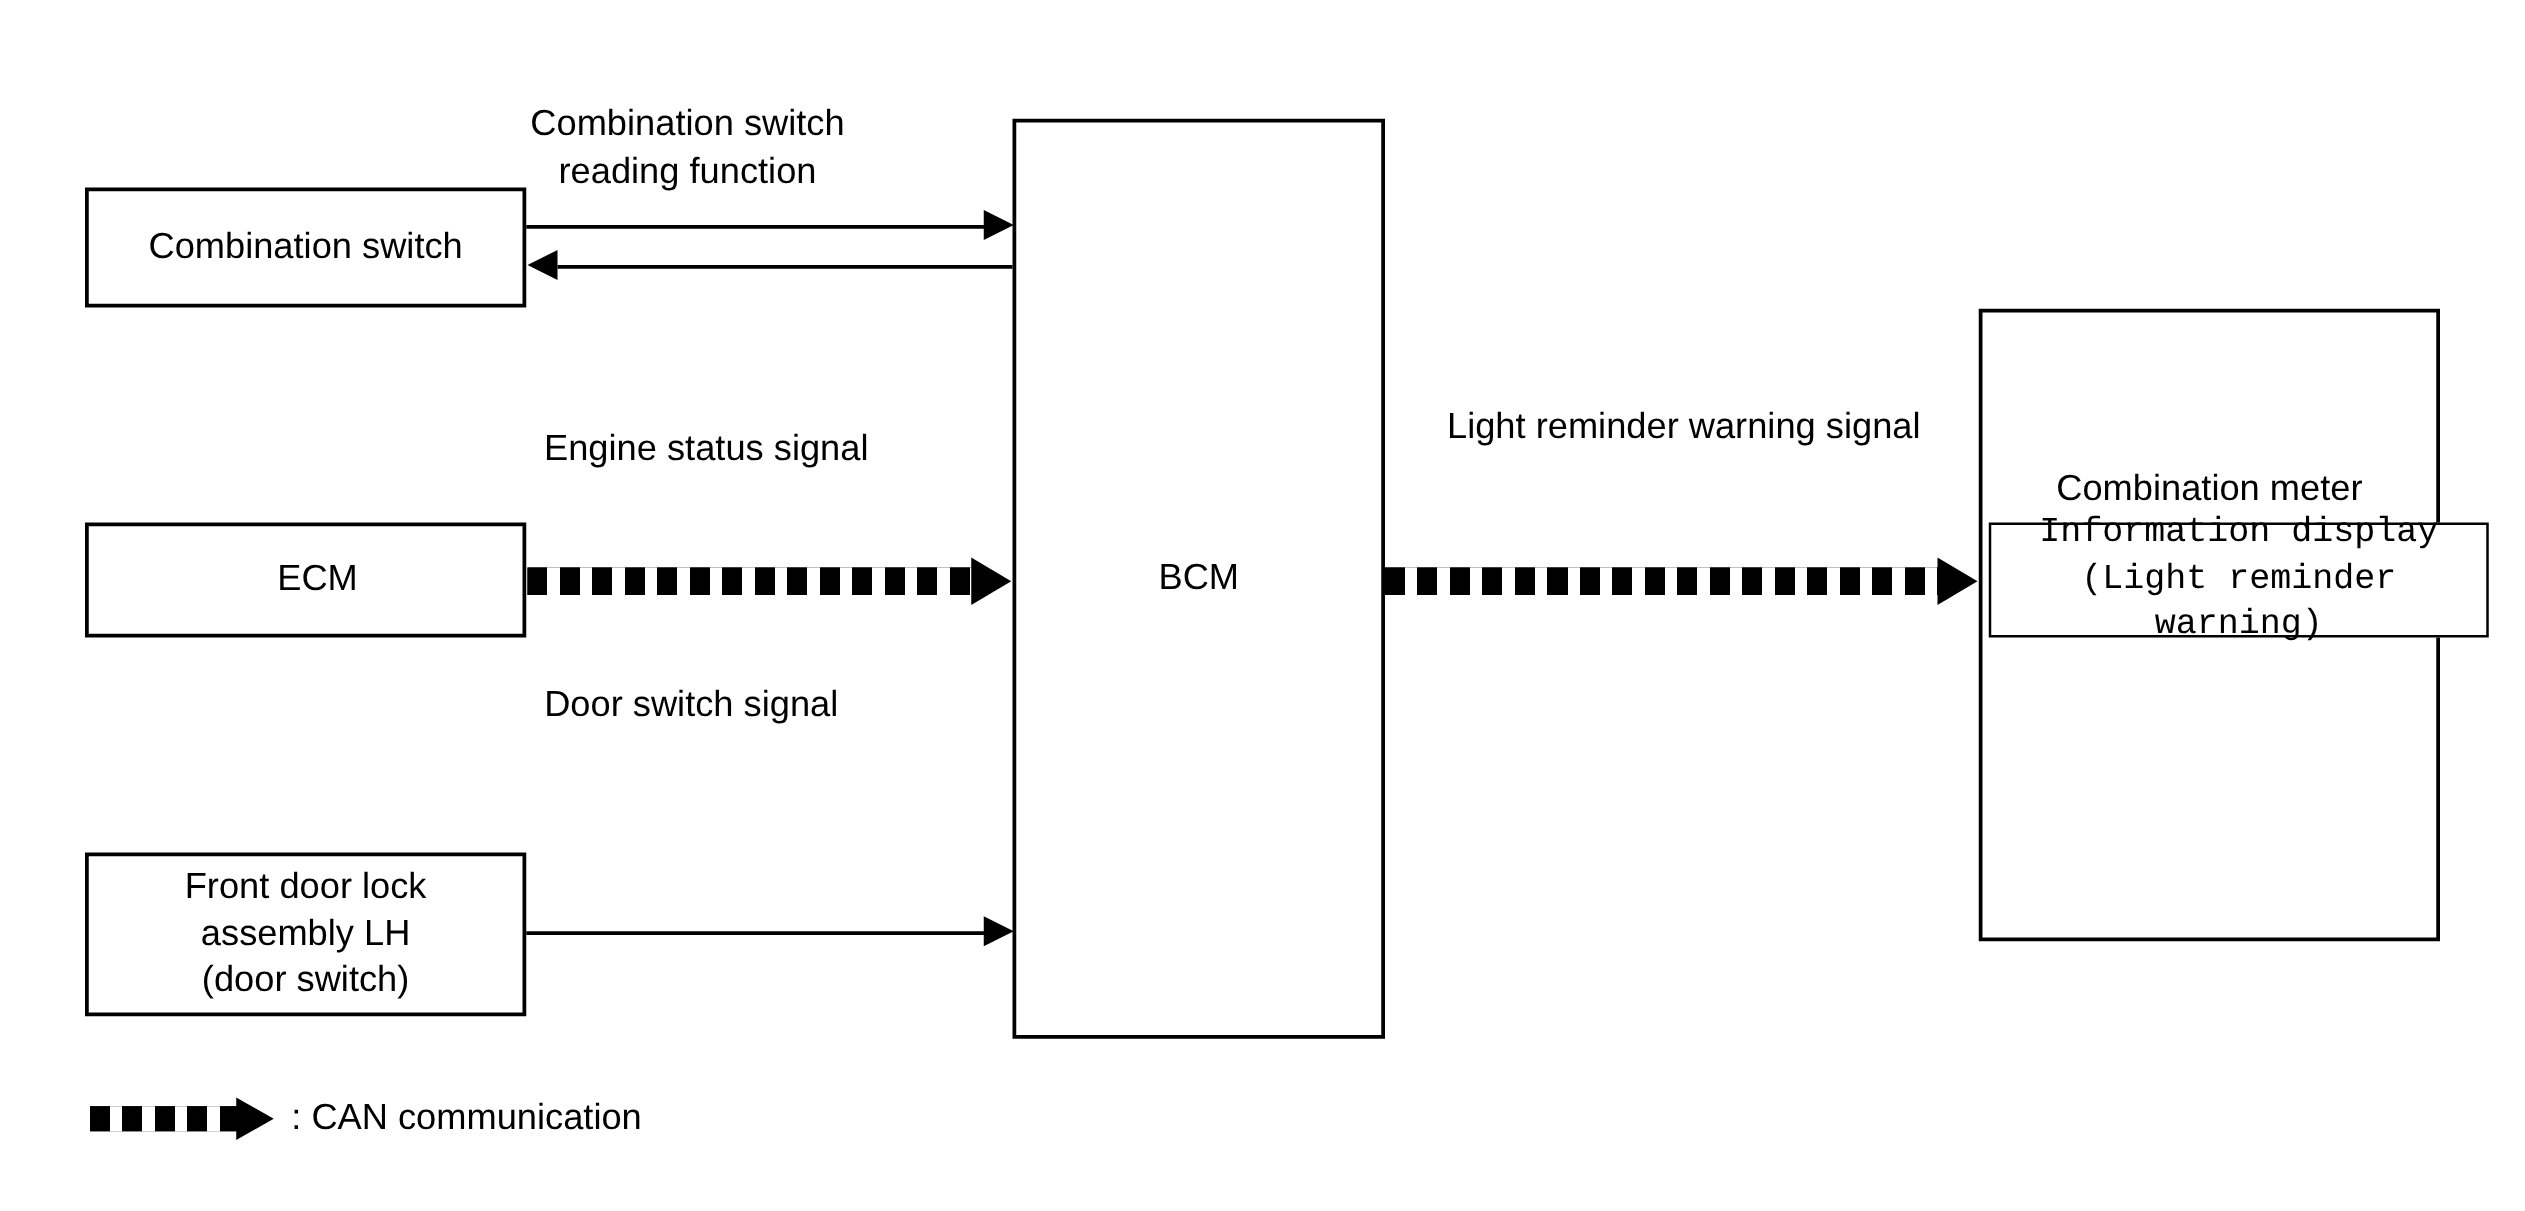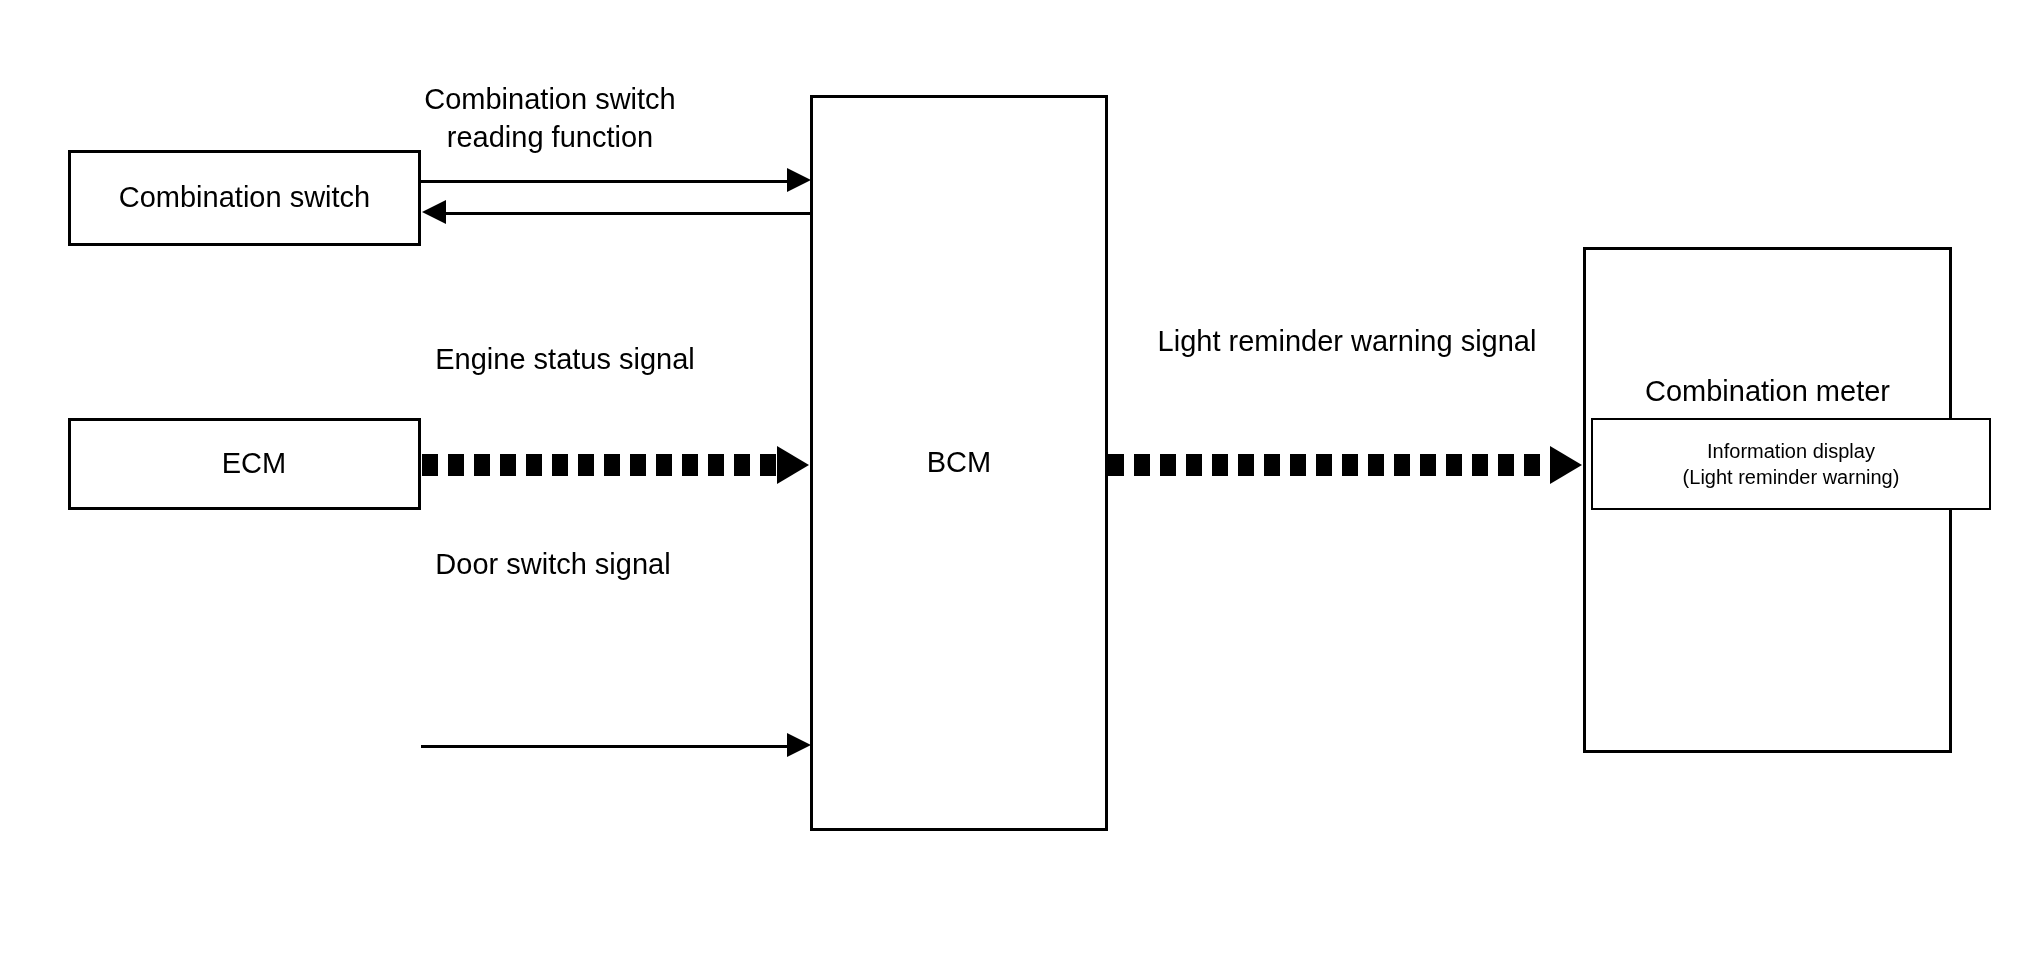--- a/index.html
+++ b/index.html
@@ -49,21 +49,22 @@
   #meter-title{
     position:absolute;
     left:0; right:0; top:123px;
     text-align:center;
     font-size:29px;
     line-height:1.3;
   }
   #node-information-display{
     left:1591px; top:418px; width:400px; height:92px;
     border-width:2px;
-    font-size:20px;
+    font-size:28px;
+    font-family:Liberation Mono, monospace;
   }
 
   
   .conn-label{
     position:absolute;
     font-size:29px;
     line-height:1.32;
     text-align:center;
     white-space:pre-line;
     color:#000;
@@ -173,20 +174,25 @@
 <div id="canvas">
 
   <div class="node" id="node-combination-switch">
     <span>Combination switch</span>
   </div>
 
   <div class="node" id="node-ecm">
     <span>ECM</span>
   </div>
 
+  <div class="node" id="node-front-door-lock">
+    <span>Front door lock
+assembly LH
+(door switch)</span>
+  </div>
 
   <div class="node" id="node-bcm">
     <span>BCM</span>
   </div>
 
   <div class="node" id="node-combination-meter">
     <div id="meter-title">Combination meter</div>
   </div>
 
   <div class="node" id="node-information-display">
@@ -215,14 +221,21 @@
   <div class="can-arrow" id="conn-bcm-can">
     <div class="can-bar"></div>
     <div class="can-head"></div>
   </div>
 
   <div class="conn-label" id="label-door-switch">Door switch signal</div>
 
   <div class="line-h" id="conn-door-line"></div>
   <div class="arrowhead right" id="conn-door-head"></div>
 
+  <div id="legend">
+    <div class="can-arrow">
+      <div class="can-bar"></div>
+      <div class="can-head"></div>
+    </div>
+    <div id="legend-text">: CAN communication</div>
+  </div>
 
 </div>
 
 </body></html>

